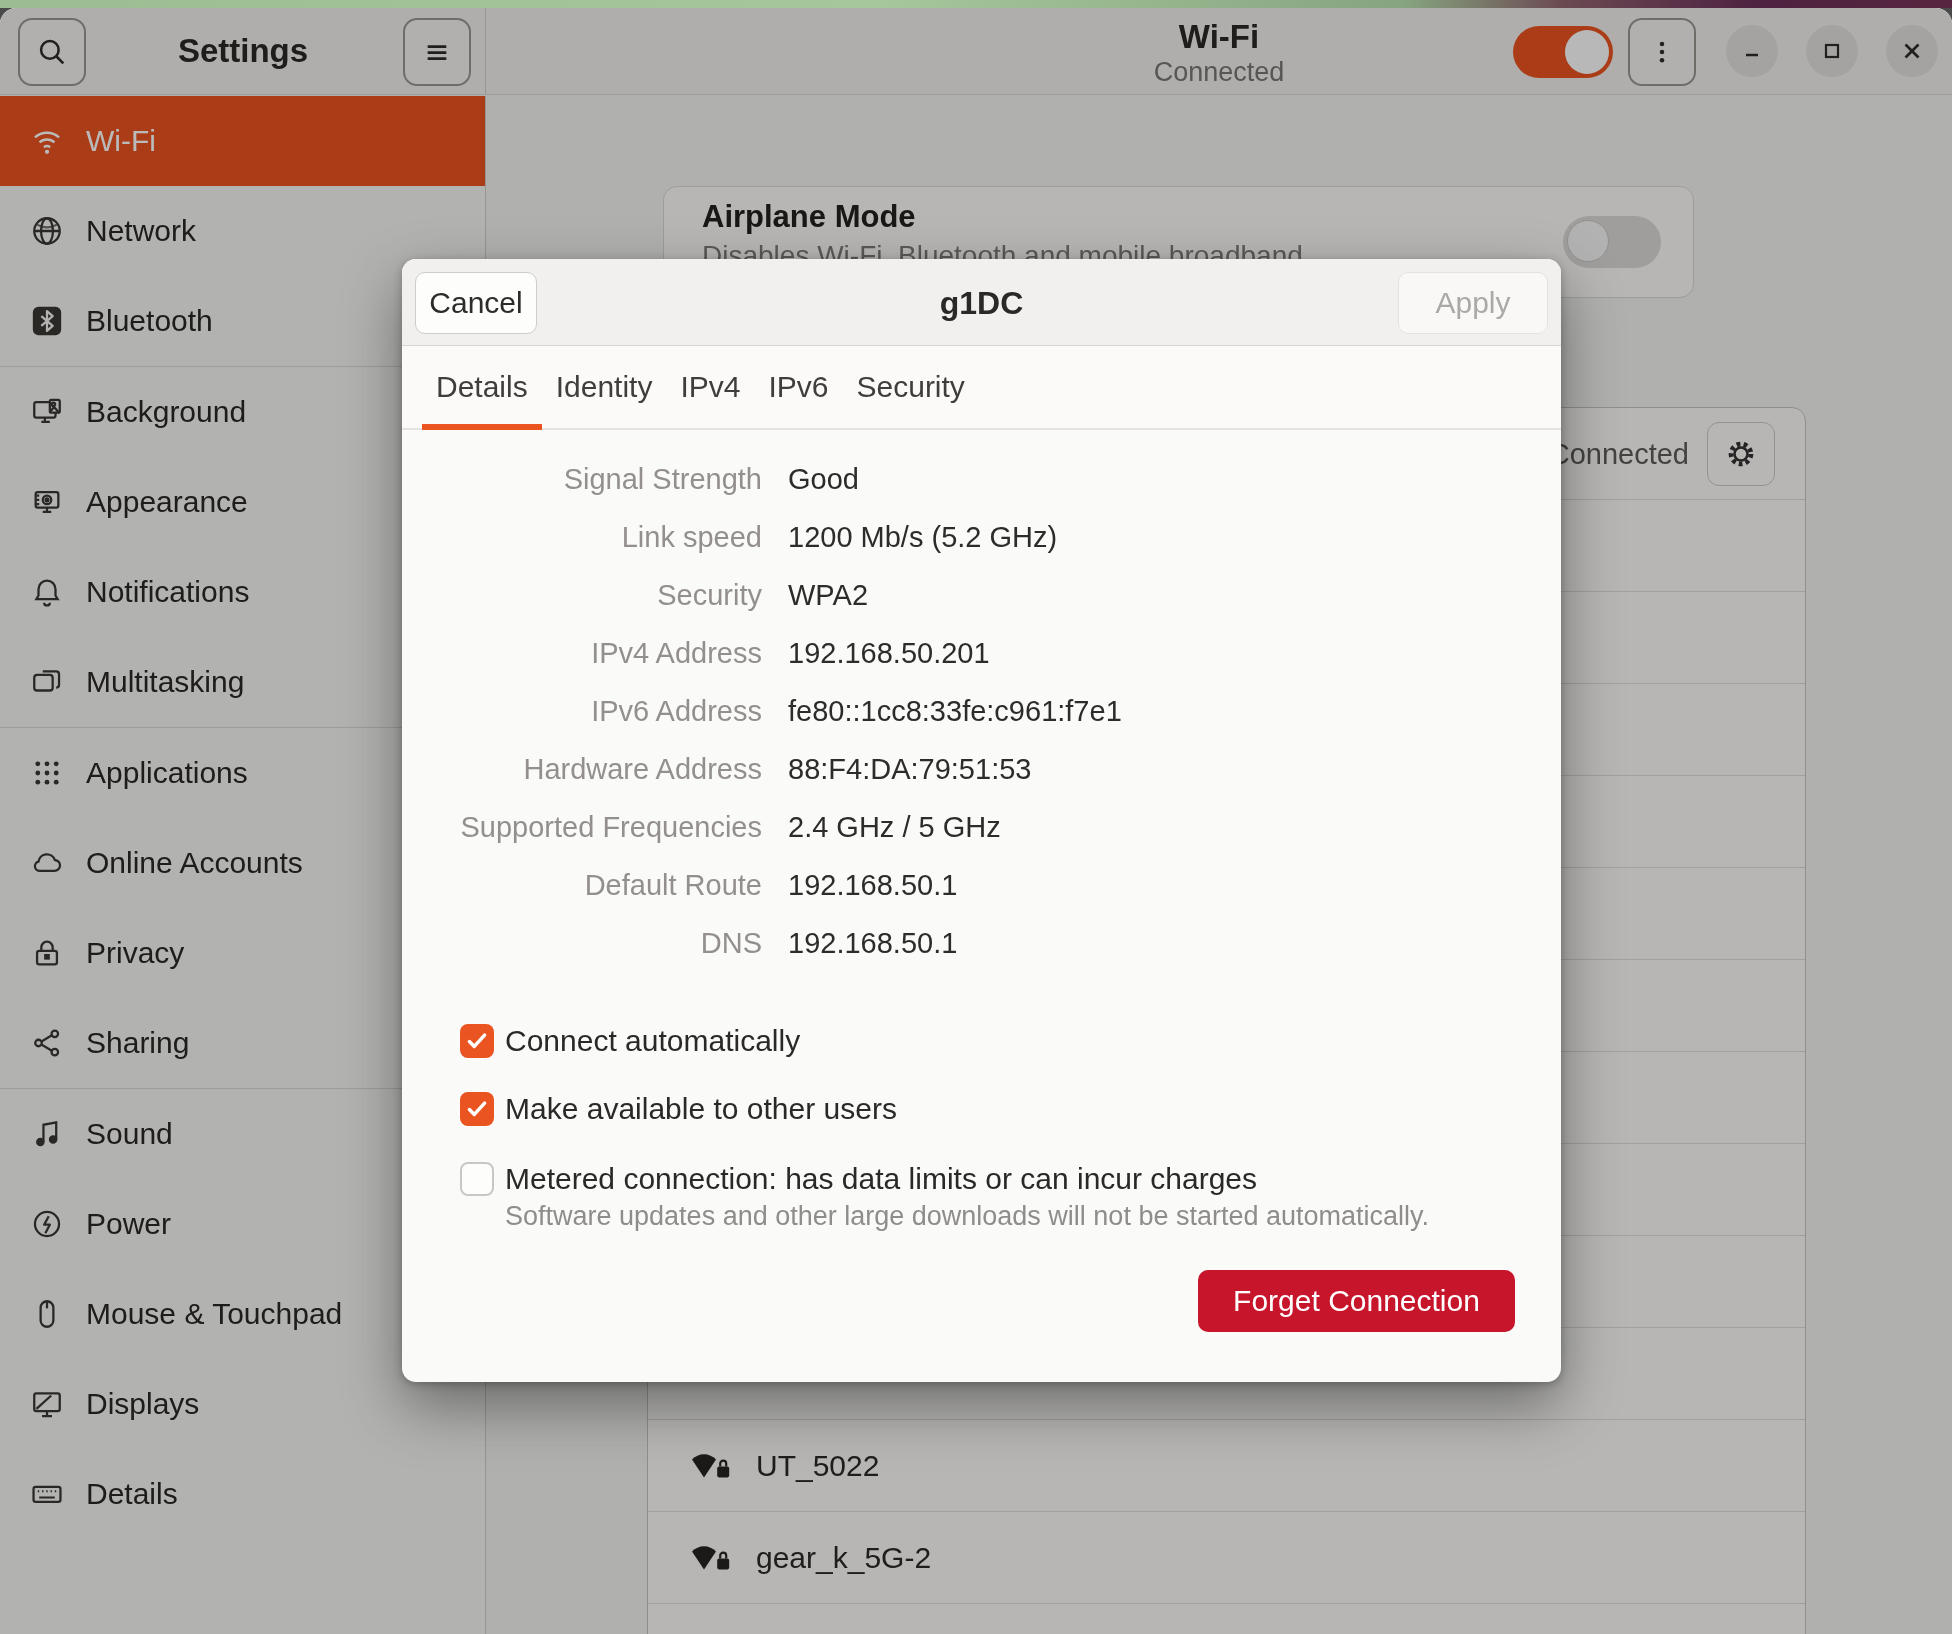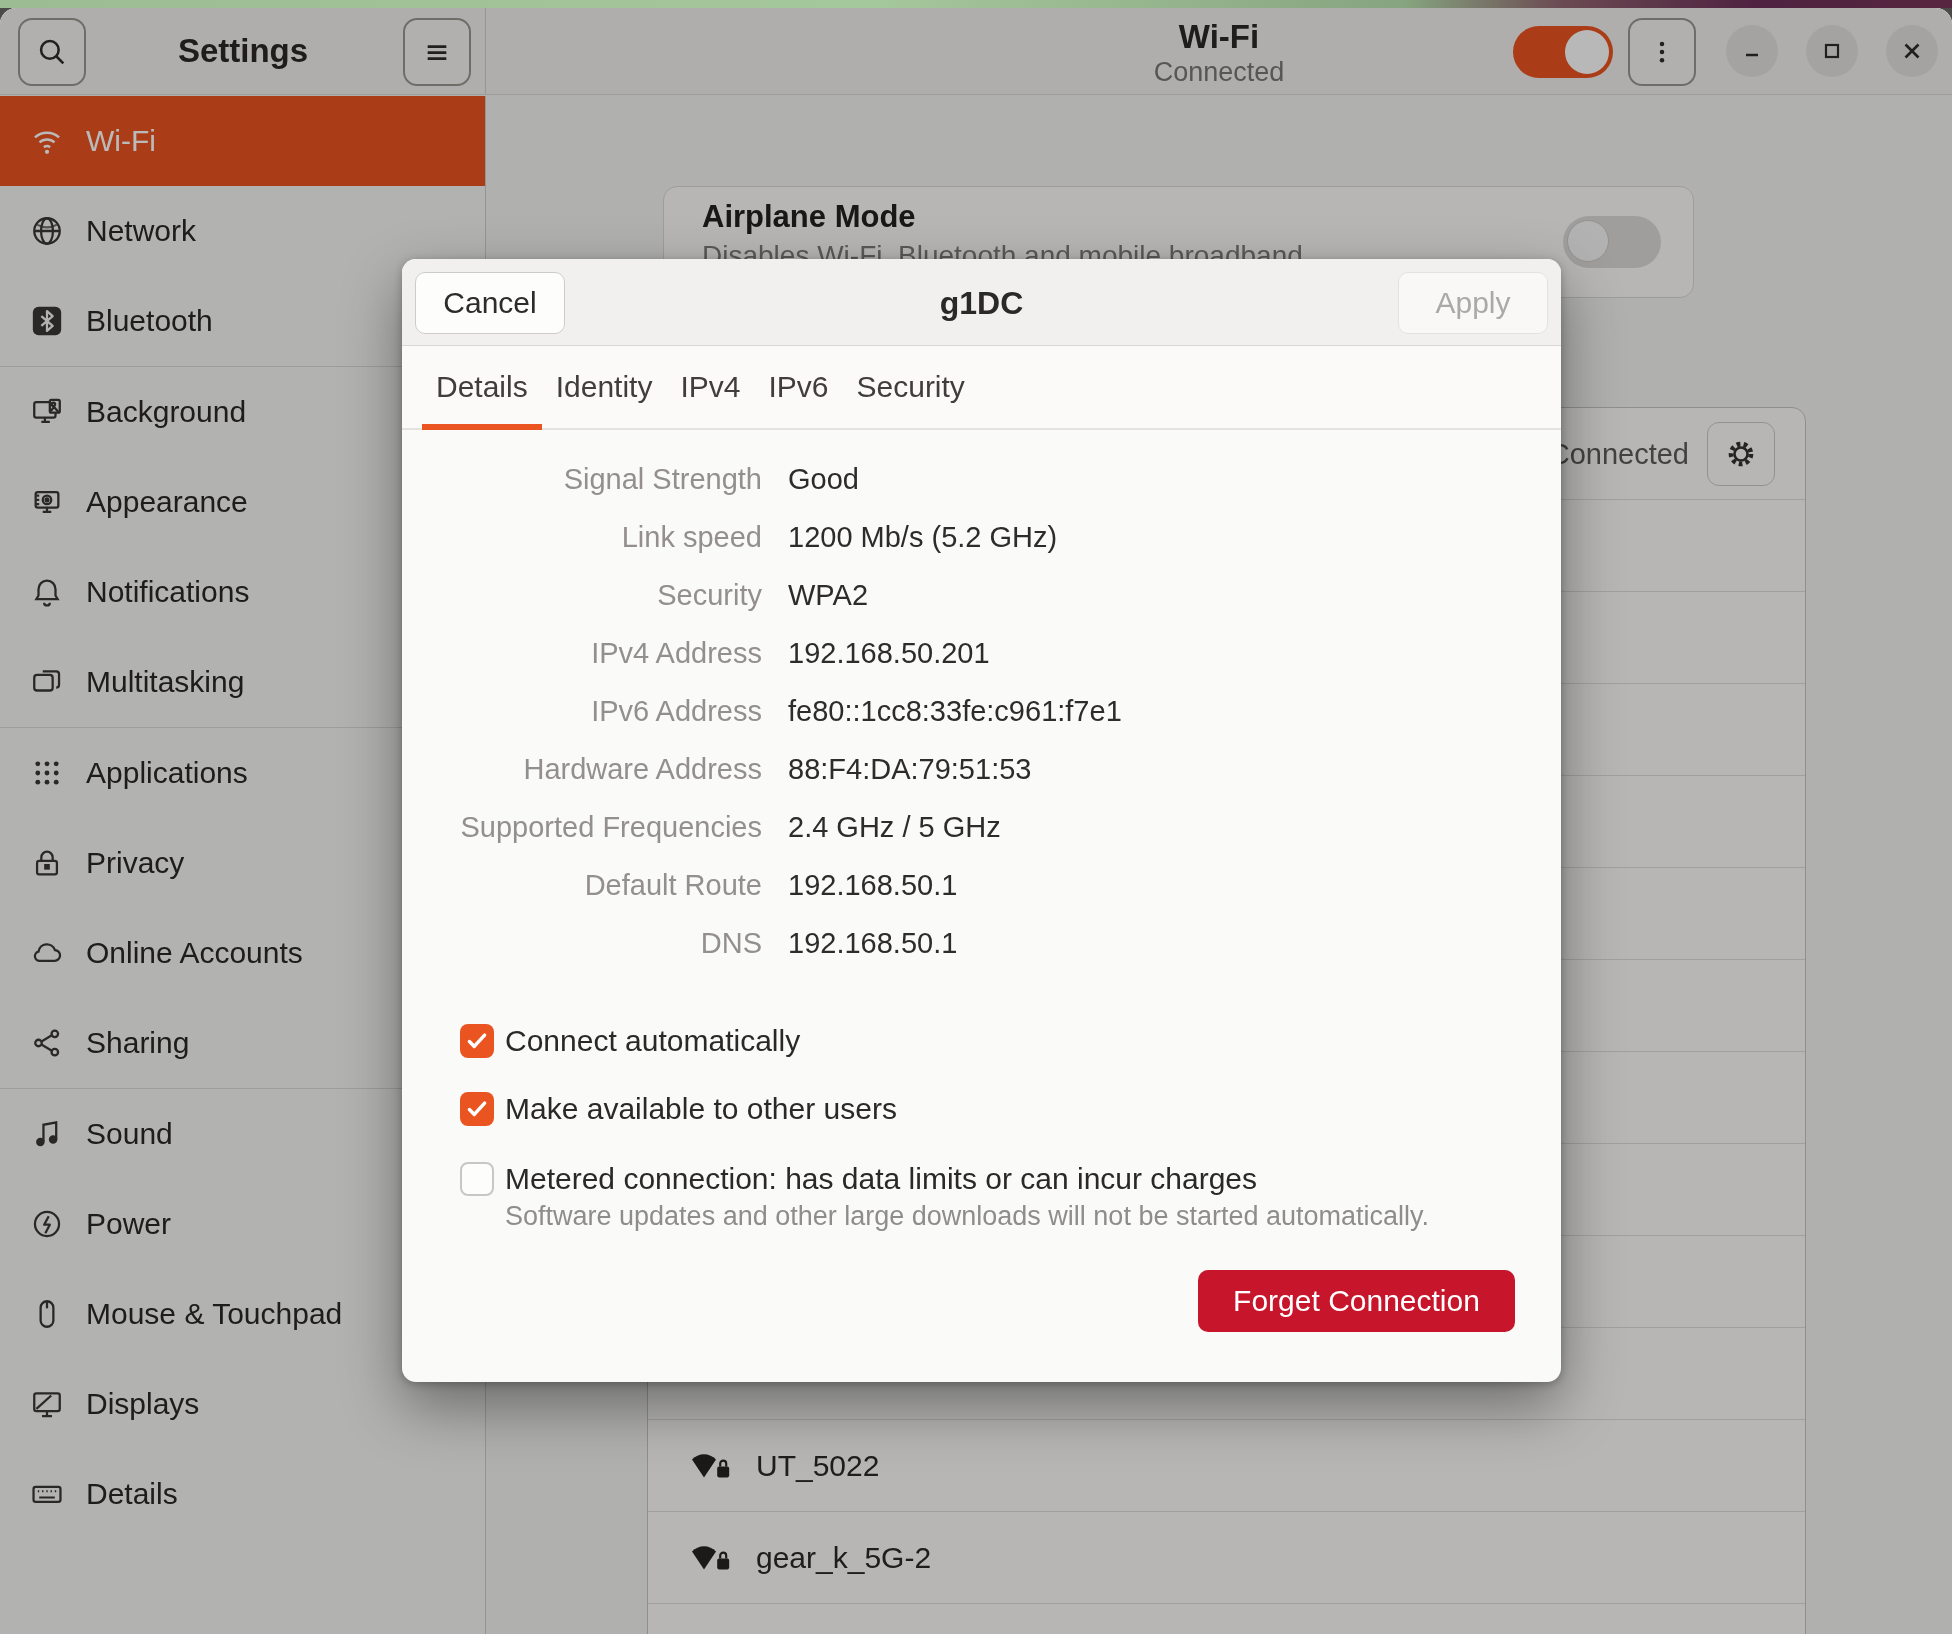--- a/index.html
+++ b/index.html
@@ -64,21 +64,21 @@
   .gear-btn{position:absolute;right:30px;top:14px;width:68px;height:64px;border-radius:12px;
     border:1px solid #cbc9c7;background:transparent;display:flex;align-items:center;justify-content:center;cursor:pointer;color:#333130;}
   
   .dim-overlay{position:absolute;left:0;top:0;width:100%;height:100%;background:rgba(0,0,0,0.27);z-index:50;}
   
   .dialog{position:absolute;left:402px;top:259px;width:1159px;height:1123px;background:#fafaf9;
     border-radius:14px;z-index:100;box-shadow:0 24px 60px rgba(0,0,0,.4),0 2px 8px rgba(0,0,0,.25);overflow:hidden;}
   .dlg-header{position:absolute;left:0;top:0;width:100%;height:87px;background:#f2f0ee;border-bottom:1px solid #d9d7d5;}
   .dlg-title{position:absolute;left:0;top:26px;width:100%;text-align:center;font-size:32px;font-weight:bold;color:#2b2927;}
   .btn{border-radius:10px;font-size:30px;cursor:pointer;}
-  .cancel-btn{position:absolute;left:13px;top:13px;width:150px;height:62px;background:#fdfdfc;
+  .cancel-btn{position:absolute;left:13px;top:13px;width:122px;height:62px;background:#fdfdfc;
     border:1px solid #cecccb;color:#2e2c2a;}
   .apply-btn{position:absolute;right:13px;top:13px;width:150px;height:62px;background:#f9f8f7;
     border:1px solid #e4e2e0;color:#aba9a7;}
   .tabs{position:absolute;left:0;top:87px;width:100%;height:84px;background:#fbfaf9;
     border-bottom:2px solid #e5e3e1;display:flex;align-items:center;padding-left:20px;}
   .tab{position:relative;height:100%;display:flex;align-items:center;padding:0 14px;font-size:30px;color:#403d3a;cursor:pointer;}
   .tab.active::after{content:"";position:absolute;left:0;right:0;bottom:-2px;height:6px;background:#E95420;}
   .details{position:absolute;left:0;top:204px;width:100%;}
   .drow{display:flex;height:58px;align-items:flex-start;}
   .dlabel{flex:0 0 360px;text-align:right;font-size:29px;color:#928f8c;}
@@ -254,34 +254,34 @@
               <circle cx="5.5" cy="18.5" r="1.7"></circle>
                 <circle cx="12" cy="18.5" r="1.7"></circle>
                 <circle cx="18.5" cy="18.5" r="1.7"></circle>
             </svg>
           </span>
           <span>Applications</span>
         </li>
         <li class="item">
           <span class="nav-ic">
             <svg viewBox="0 0 24 24" width="34" height="34" fill="none" stroke="currentColor" stroke-width="1.6">
+              <path d="M7 17.5h10.2a3.8 3.8 0 0 0 .4-7.6A6 6 0 0 0 6 11a3.3 3.3 0 0 0 1 6.5z"></path>
+            </svg>
+          </span>
+          <span>Online Accounts</span>
+        </li>
+        <li class="item">
+          <span class="nav-ic">
+            <svg viewBox="0 0 24 24" width="34" height="34" fill="none" stroke="currentColor" stroke-width="1.6">
               <rect x="5" y="10.5" width="14" height="9.5" rx="1.5"></rect>
               <path d="M8 10.5V8a4 4 0 0 1 8 0v2.5"></path>
                 <rect x="10.8" y="13.5" width="2.4" height="2.4" fill="currentColor"></rect>
             </svg>
           </span>
           <span>Privacy</span>
-        </li>
-        <li class="item">
-          <span class="nav-ic">
-            <svg viewBox="0 0 24 24" width="34" height="34" fill="none" stroke="currentColor" stroke-width="1.6">
-              <path d="M7 17.5h10.2a3.8 3.8 0 0 0 .4-7.6A6 6 0 0 0 6 11a3.3 3.3 0 0 0 1 6.5z"></path>
-            </svg>
-          </span>
-          <span>Online Accounts</span>
         </li>
         <li class="item">
           <span class="nav-ic">
             <svg viewBox="0 0 24 24" width="34" height="34" fill="none" stroke="currentColor" stroke-width="1.6">
               <circle cx="6" cy="12" r="2.3"></circle>
                 <circle cx="17.5" cy="5.5" r="2.3"></circle>
                 <circle cx="17.5" cy="18.5" r="2.3"></circle>
               <line x1="8.1" y1="10.9" x2="15.4" y2="6.6"></line>
                 <line x1="8.1" y1="13.1" x2="15.4" y2="17.4"></line>
             </svg>

